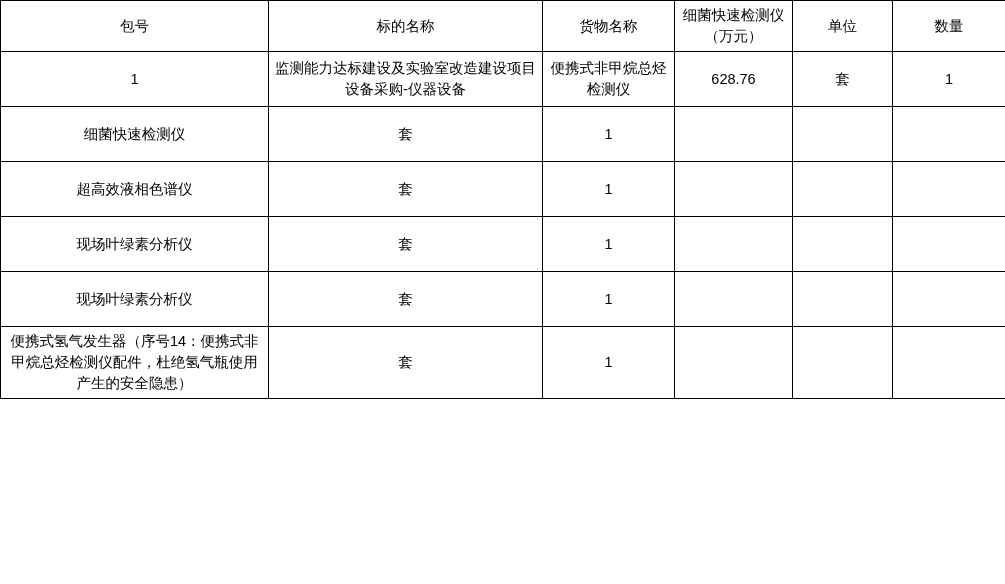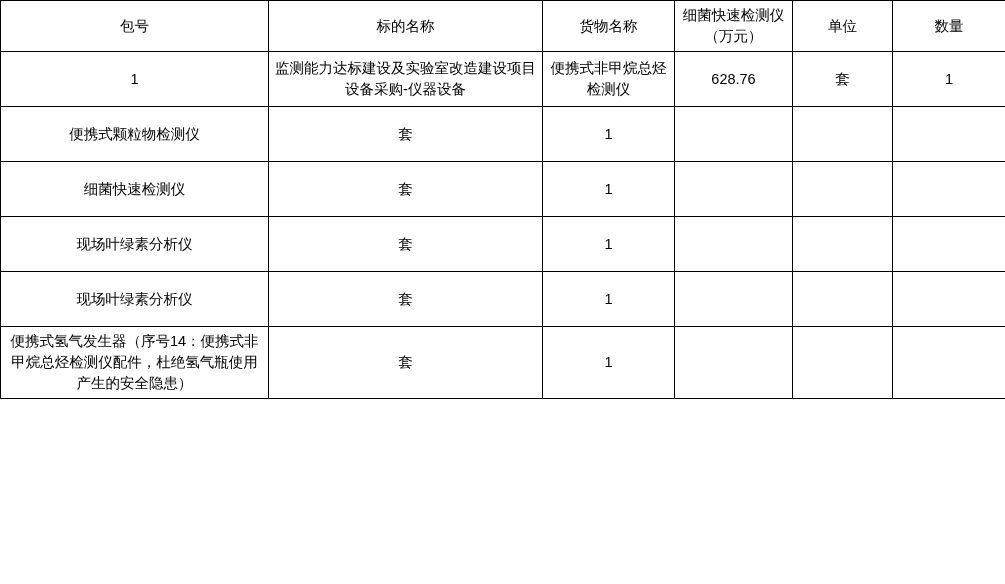--- a/index.html
+++ b/index.html
@@ -84,29 +84,29 @@
     <tbody>
       <tr class="row-tall">
         <td>1</td>
         <td>监测能力达标建设及实验室改造建设项目设备采购-仪器设备</td>
         <td>便携式非甲烷总烃检测仪</td>
         <td>628.76</td>
         <td>套</td>
         <td>1</td>
       </tr>
       <tr>
-        <td>便携式颗粒物检测仪</td>
+        <td>细菌快速检测仪</td>
         <td>套</td>
         <td>1</td>
         <td class="empty-cell"></td>
         <td class="empty-cell"></td>
         <td class="empty-cell"></td>
       </tr>
       <tr>
-        <td>细菌快速检测仪</td>
+        <td>超高效液相色谱仪</td>
         <td>套</td>
         <td>1</td>
         <td class="empty-cell"></td>
         <td class="empty-cell"></td>
         <td class="empty-cell"></td>
       </tr>
       <tr>
         <td>现场叶绿素分析仪</td>
         <td>套</td>
         <td>1</td>

